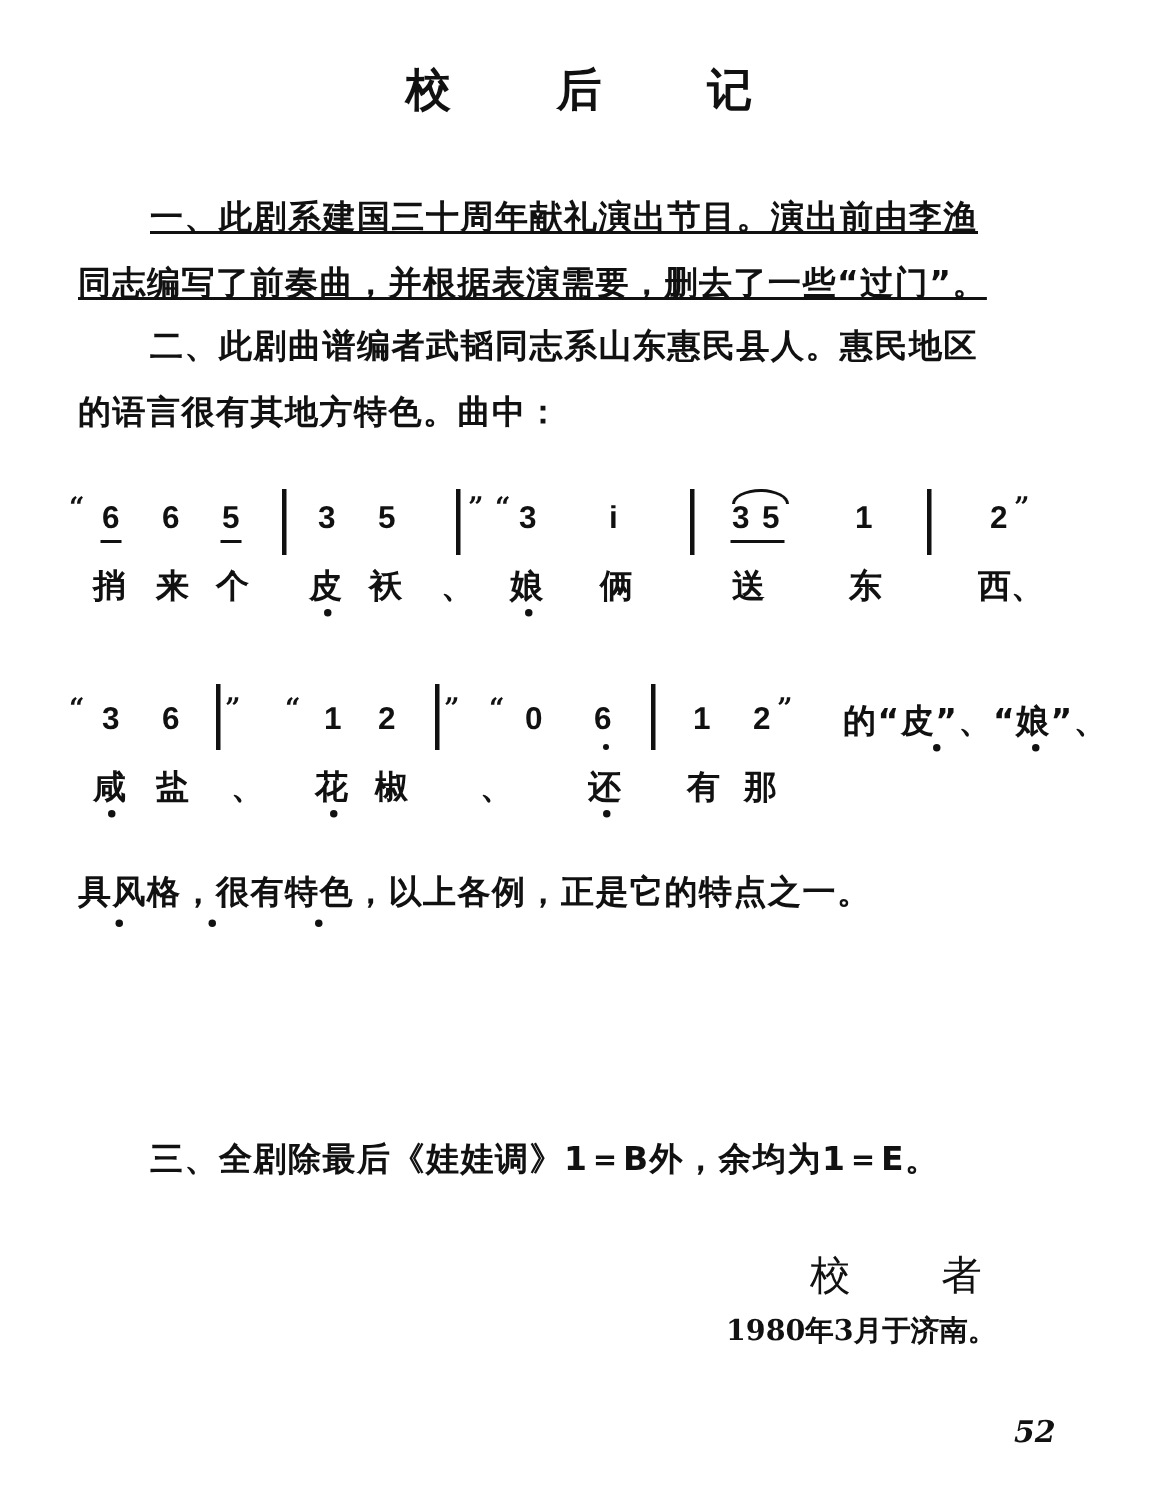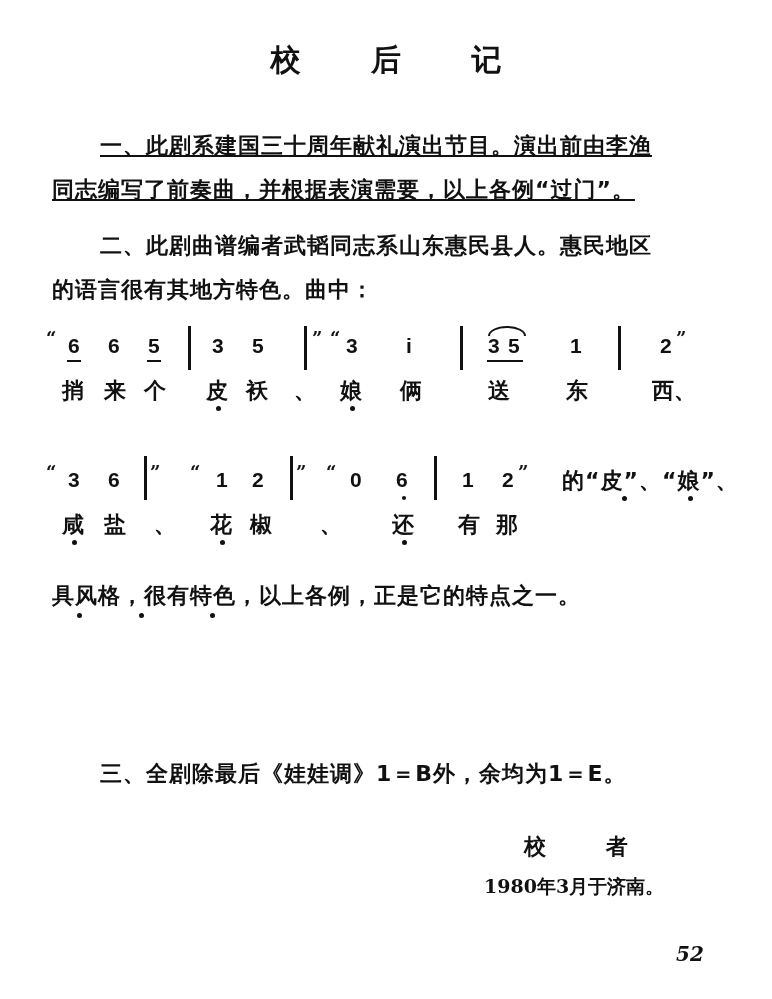--- a/index.html
+++ b/index.html
@@ -12,35 +12,35 @@
   .line { display:block; white-space:nowrap; }
   .notation { position:absolute; left:40px; width:720px; height:80px; }
   .note { position:absolute; font-size:21px; font-weight:bold; font-family:"Liberation Sans", sans-serif; }
   .lyric { position:absolute; font-size:22px; font-weight:bold; }
   .bar { position:absolute; width:3px; background:#111; height:44px; }
   .q { position:absolute; font-size:18px; font-weight:bold; font-family:"DejaVu Serif", serif; }
   .dot-below { position:absolute; width:5px; height:5px; border-radius:50%; background:#111; }
   .dot-above { position:absolute; width:4px; height:4px; border-radius:50%; background:#111; }
   .underline { position:absolute; height:2px; background:#111; }
   .slur { position:absolute; border:2px solid #111; border-bottom:none; border-radius:50% 50% 0 0 / 100% 100% 0 0; height:8px; }
-  .signature { position:absolute; left:524px; top:832px; font-size:22px; font-weight:bold; letter-spacing:26px; font-family:"DejaVu Serif", serif; }
+  .signature { position:absolute; left:540px; top:832px; font-size:27px; font-weight:normal; letter-spacing:26px; font-family:"DejaVu Serif", serif; }
   .date { position:absolute; left:484px; top:874px; font-size:19px; font-weight:bold; font-family:"DejaVu Serif", serif; }
   .pagenum { position:absolute; left:676px; top:942px; font-size:20px; font-weight:bold; font-style:italic; font-family:"DejaVu Serif", serif; }
 </style>
 </head>
 <body>
 
 <div class="title">校 后 记</div>
 
 <div class="para" style="top:124px;text-decoration:underline;">
   <span class="line indent">一、此剧系建国三十周年献礼演出节目。演出前由李渔</span>
-  <span class="line">同志编写了前奏曲，并根据表演需要，以上各例“过门”。</span>
+  <span class="line">同志编写了前奏曲，并根据表演需要，删去了一些“过门”。</span>
 </div>
 
-<div class="para" style="top:224px;">
+<div class="para" style="top:210px;">
   <span class="line indent">二、此剧曲谱编者武韬同志系山东惠民县人。惠民地区</span>
   <span class="line">的语言很有其地方特色。曲中：</span>
 </div>
 
 <div class="notation" style="top:326px;">
   <span class="q" style="left:6px;top:2px;">“</span>
   <span class="note" style="left:28px;top:8px;">6</span>
   <div class="underline" style="left:27px;top:34px;width:14px;"></div>
   <span class="note" style="left:68px;top:8px;">6</span>
   <span class="note" style="left:108px;top:8px;">5</span>

